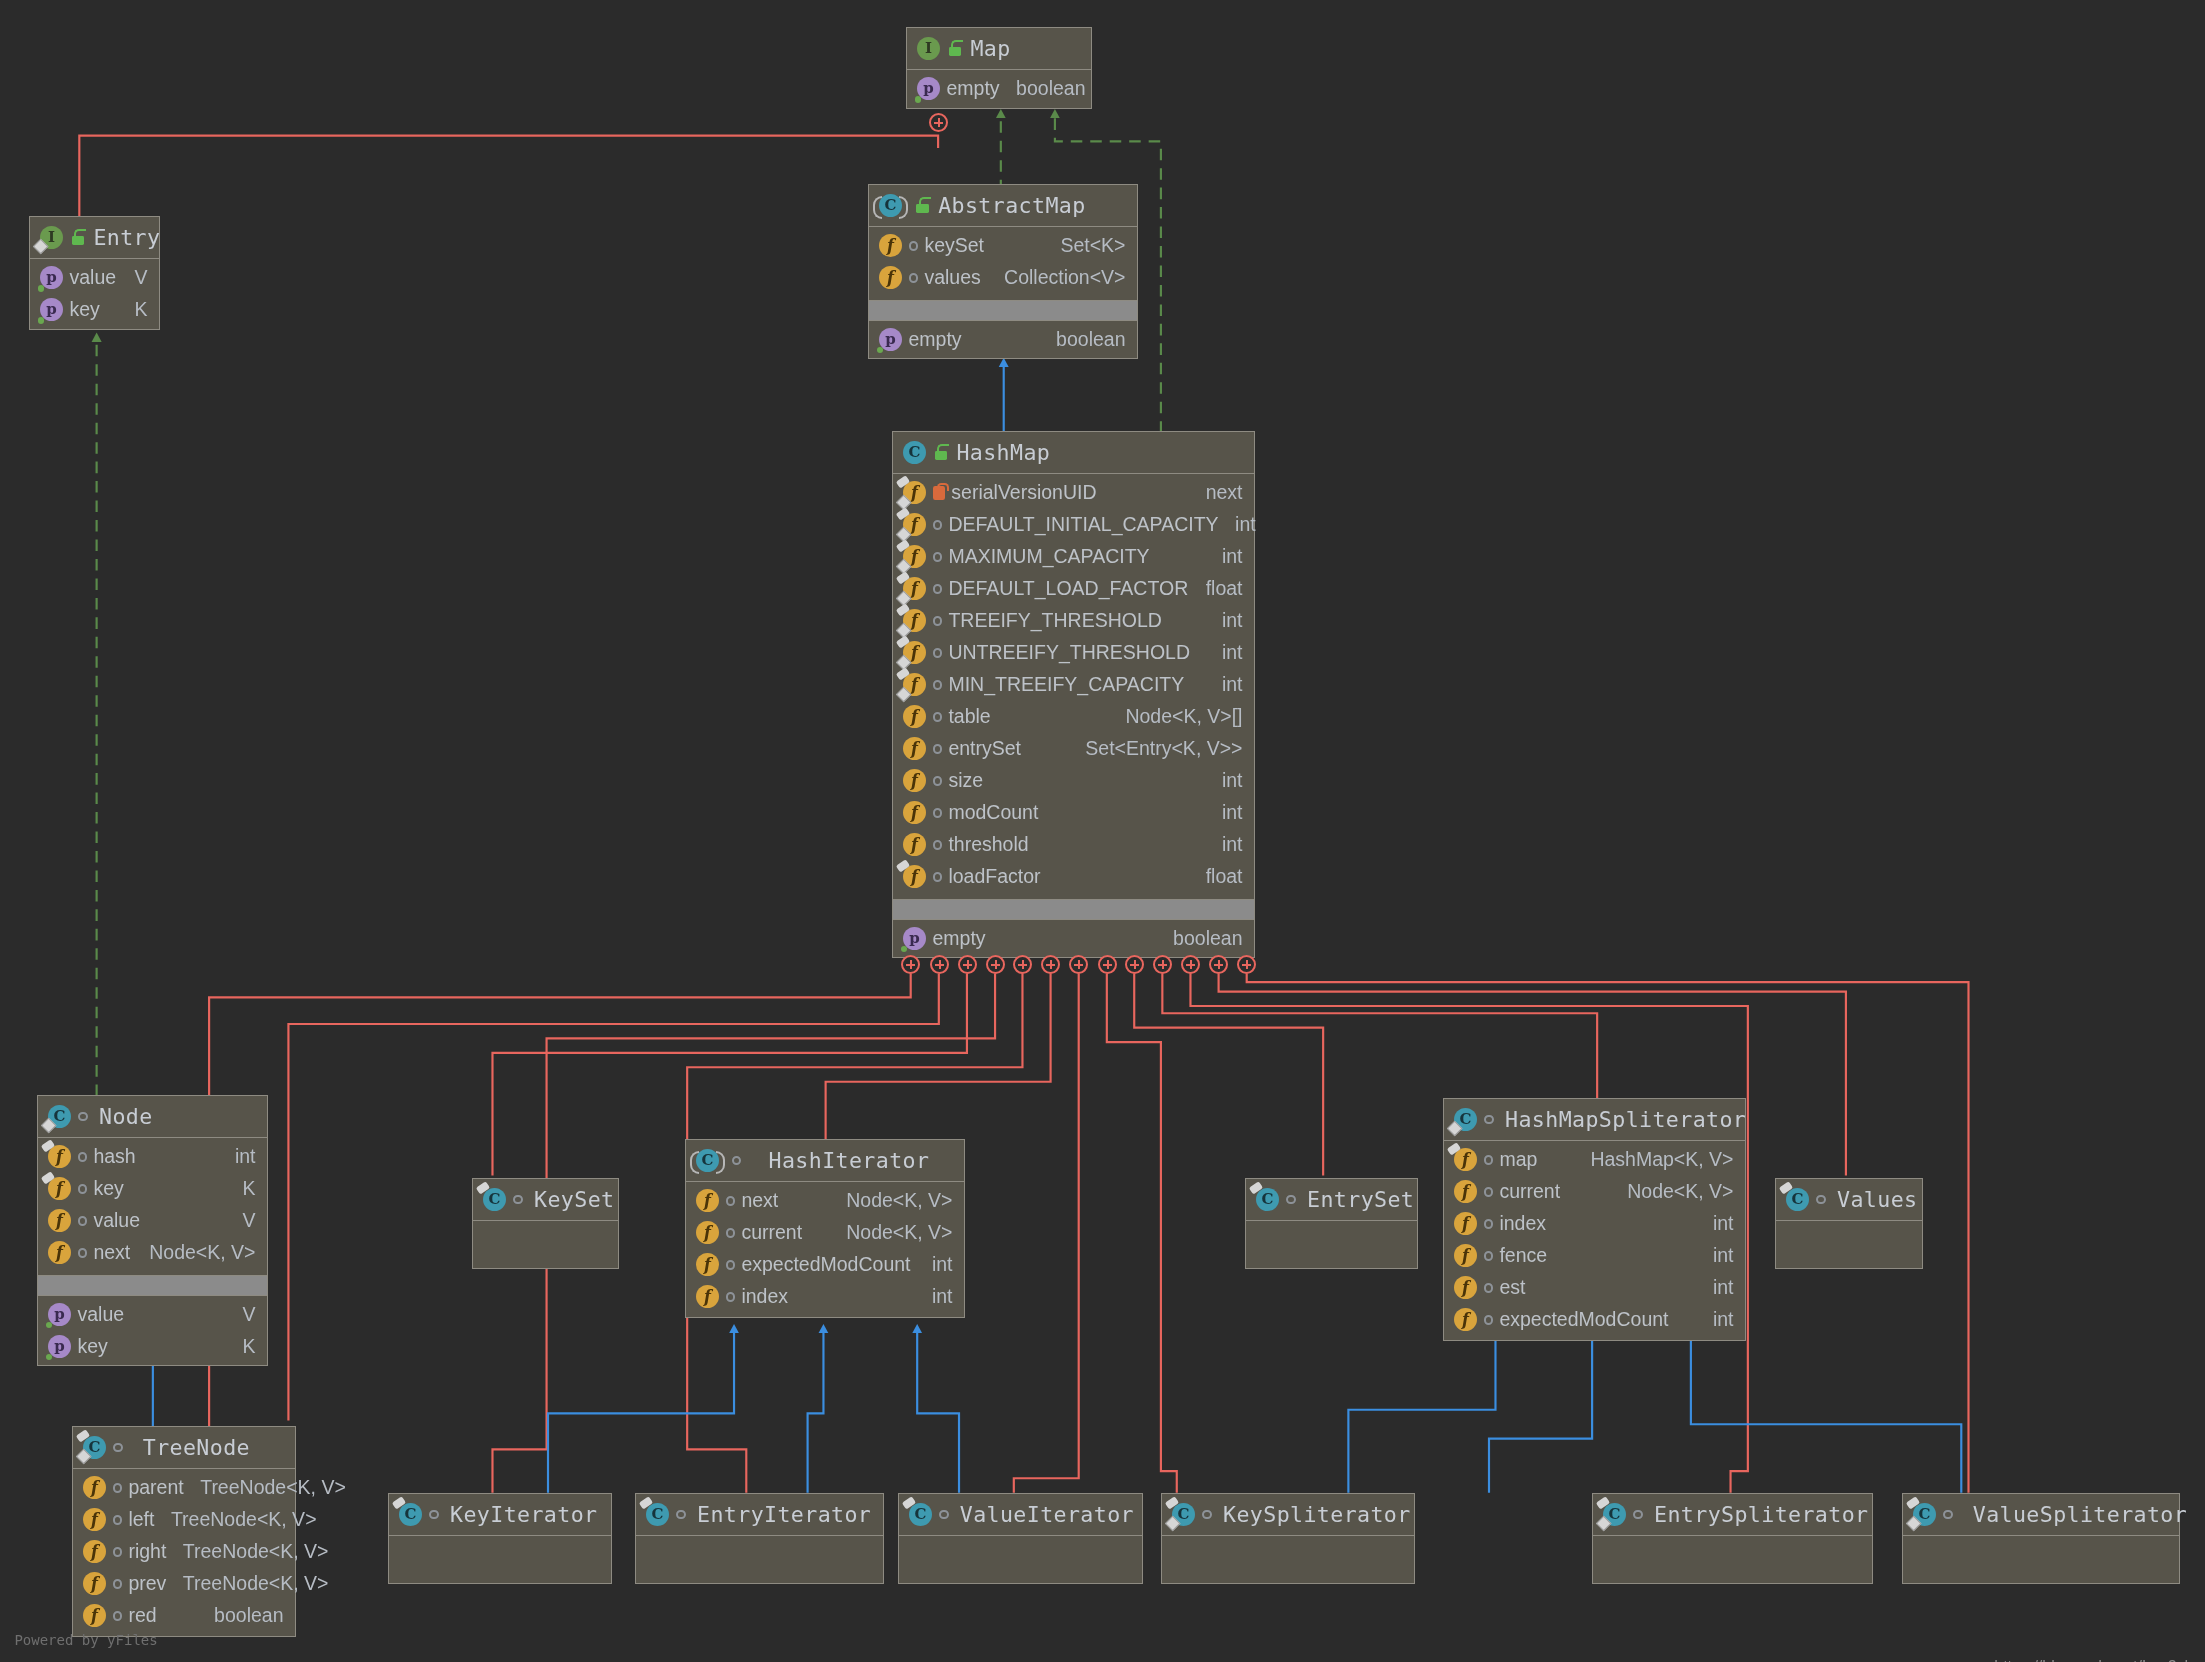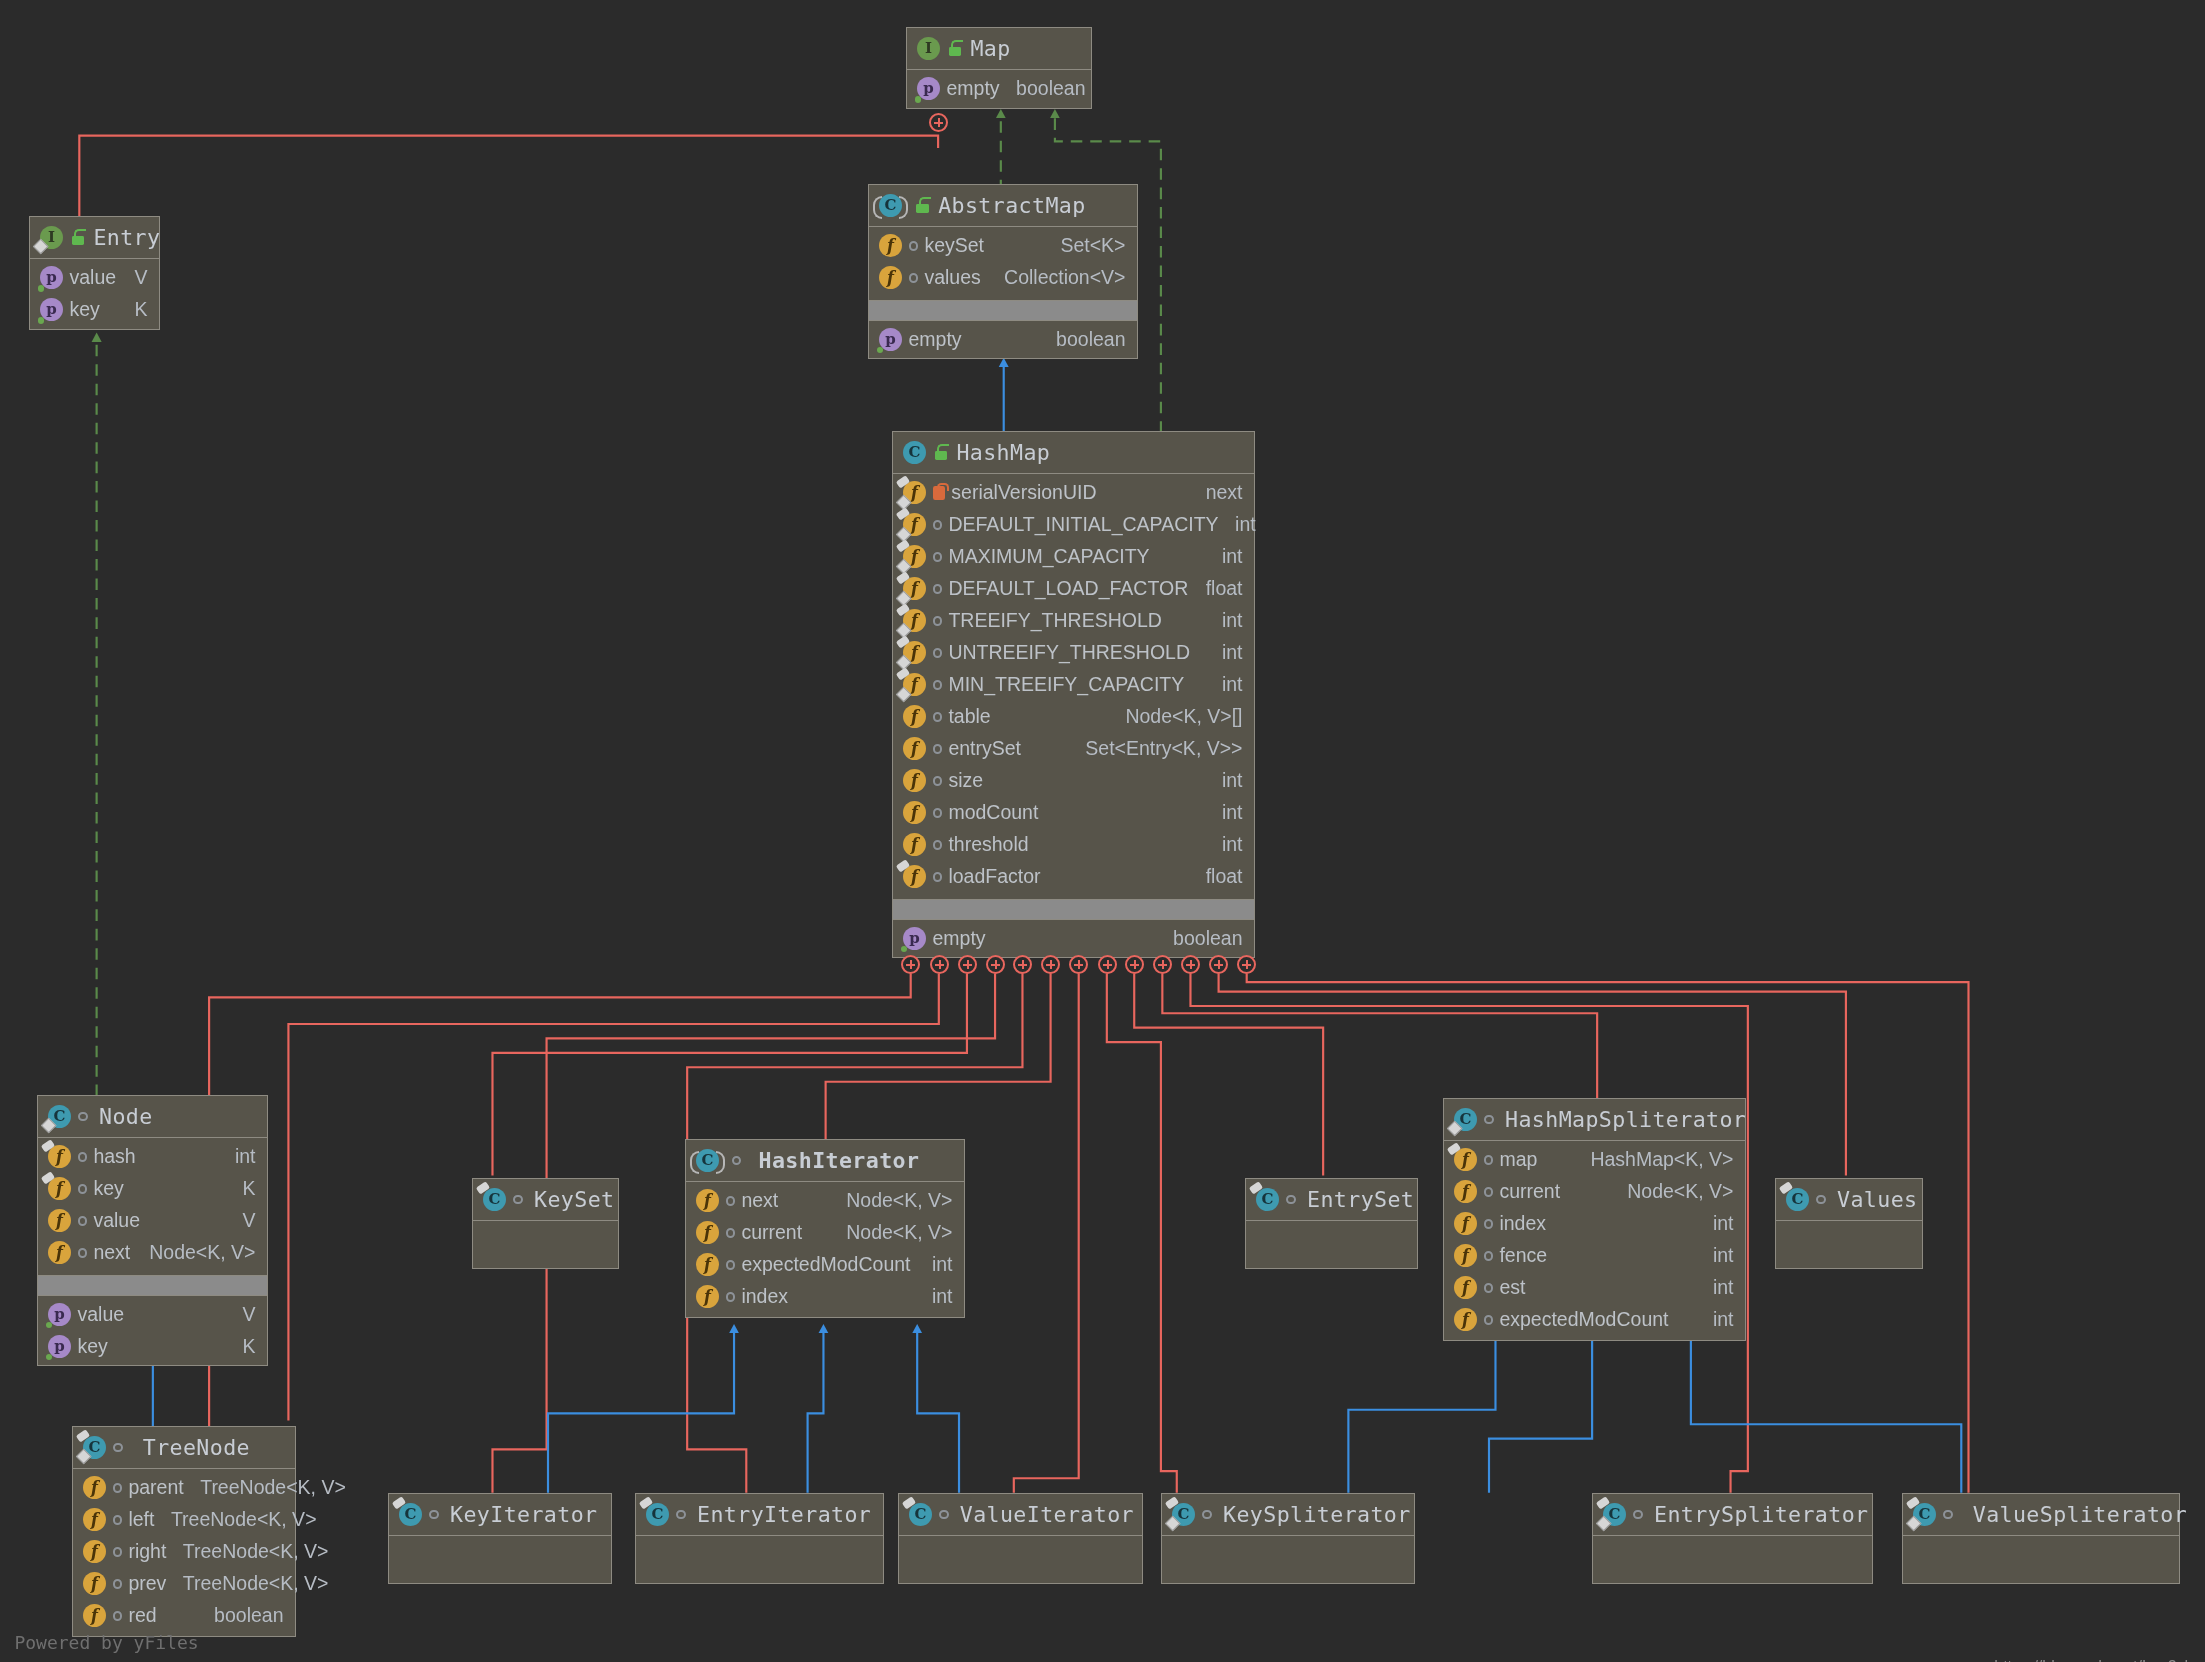--- a/index.html
+++ b/index.html
@@ -116,21 +116,21 @@
   .plus::before,.plus::after{
     content:"";position:absolute;background:#e8665e;
   }
   .plus::before{left:2.9px;top:6.5px;width:8.7px;height:2.2px;}
   .plus::after{top:2.9px;left:6.5px;height:8.7px;width:2.2px;}
 
   
   .wm{
     position:absolute;color:#6f6f6f;
     font-family:"DejaVu Sans Mono","Liberation Mono",monospace;
-    font-size:18px;z-index:9;
+    font-size:14px;z-index:9;
   }
   .wm.right{
     font-family:"Liberation Sans","DejaVu Sans",sans-serif;
     font-size:16px;color:#8a8a8a;margin-top:20px;
   }
 </style>
 </head>
 <body>
 
 <div id="stage">
@@ -566,21 +566,21 @@
     </div>
     <div class="nbody empty"></div>
   </div>
 
   <div class="node" style="left:685px;top:1139px;width:280px;">
     <div class="nhead">
       <span class="ico ico-c abstract">
           <span class="circ">C</span>
         </span>
       <span class="vis" style="margin-left:5.8px;"></span>
-      <span class="ntitle" style="margin-left:10px;font-weight:bold;">HashIterator</span>
+      <span class="ntitle" style="margin-left:20px;">HashIterator</span>
     </div>
     <div class="nbody">
       <div class="row">
         <span class="ico ico-f">
             <span class="circ">f</span>
           </span>
         <span class="vis"></span>
         <span class="rname">next</span>
         <span class="rtype">Node&lt;K, V&gt;</span>
       </div>

